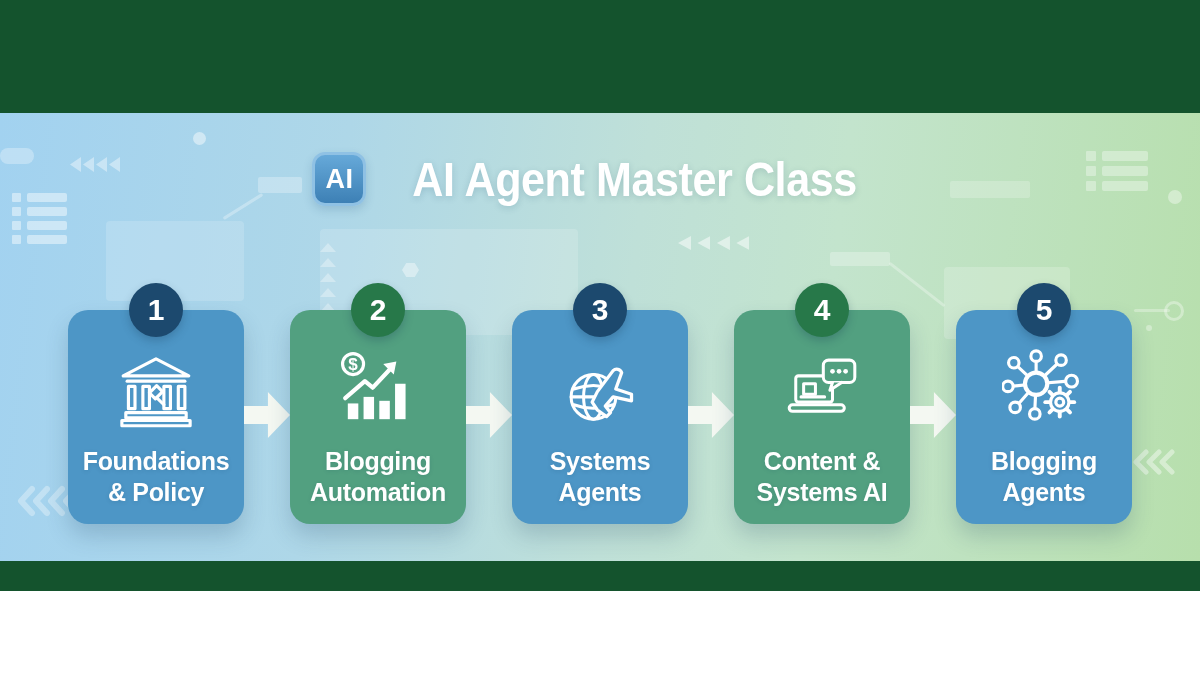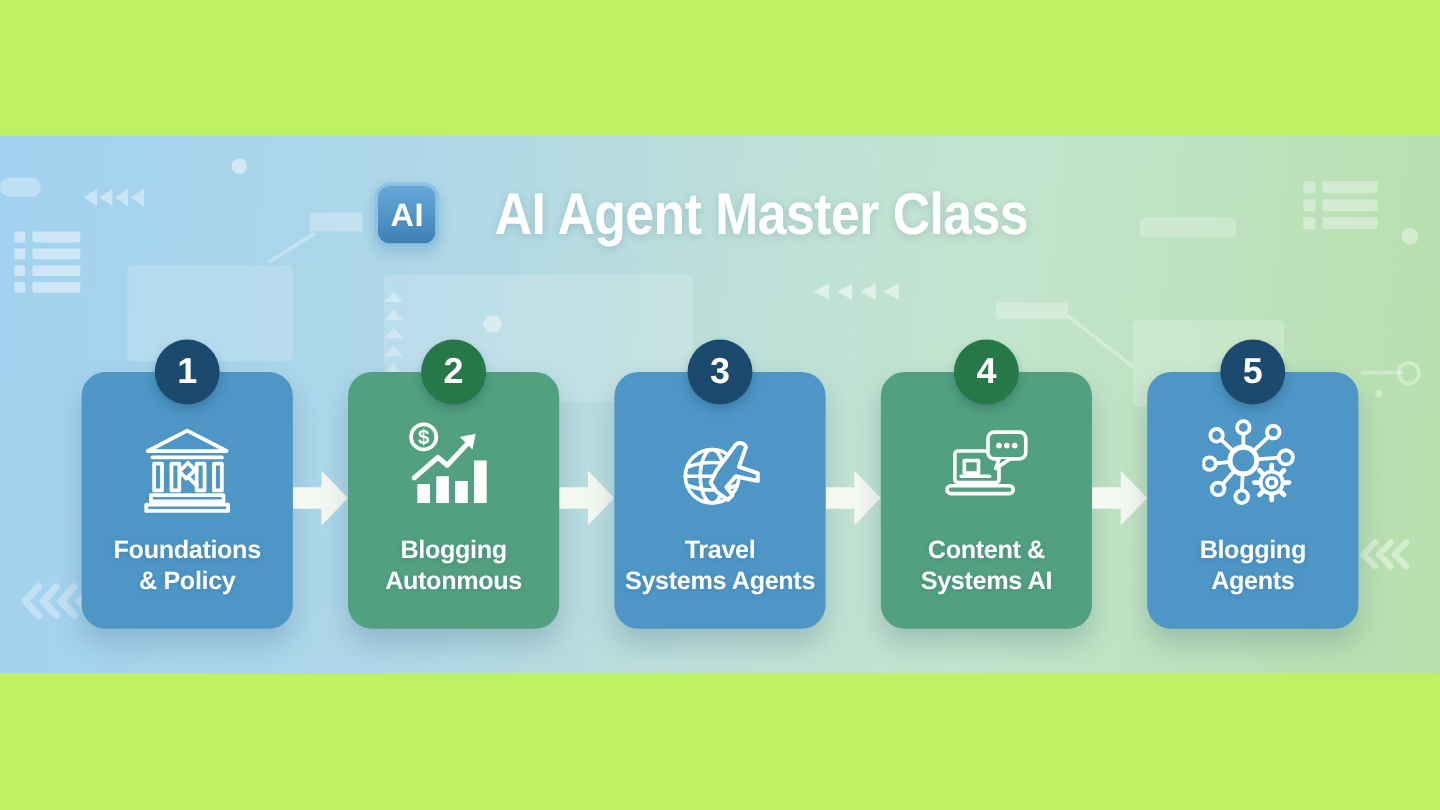--- a/index.html
+++ b/index.html
@@ -1,16 +1,16 @@
 <!DOCTYPE html>
 <html><head>
 <meta charset="utf-8">
 <style>
   html,body{margin:0;padding:0;background:#fff;}
-  .page{position:relative;width:1200px;height:675px;background:#bef264;overflow:hidden;
+  .page{position:relative;width:1200px;height:591px;background:#14532d;overflow:hidden;
         font-family:"Liberation Sans",sans-serif;}
   .banner{position:absolute;left:0;top:113px;width:1200px;height:448px;
           background:linear-gradient(97deg,#a2d2f0 0%,#aed7e8 28%,#bfe0d8 52%,#c3e4cd 68%,#b7dfac 100%);}
   
   .title-row{position:absolute;top:38px;left:0;width:100%;display:flex;justify-content:center;
              align-items:center;gap:16px;}
   .ai-badge{width:54px;height:54px;border-radius:13px;flex:0 0 auto;
             background:linear-gradient(180deg,#66a9d9 0%,#3d80b5 100%);
             border:3px solid #8fc1e4;box-sizing:border-box;
             display:flex;align-items:center;justify-content:center;
@@ -28,21 +28,21 @@
   .card-blue{background:#4d96c6;}
   .card-green{background:#52a080;}
   .num-badge{position:absolute;top:-27px;left:50%;transform:translateX(-50%);
              width:54px;height:54px;border-radius:50%;
              display:flex;align-items:center;justify-content:center;
              color:#fff;font-size:30px;font-weight:bold;
              box-shadow:0 4px 8px rgba(20,50,80,0.25);}
   .badge-navy{background:#1c496e;}
   .badge-green{background:#277849;}
   .card .icon-box{margin-top:36px;height:86px;display:flex;align-items:center;justify-content:center;}
-  .card .label{margin-top:14px;color:#ffffff;font-weight:bold;font-size:21px;
+  .card .label{margin-top:14px;color:#ffffff;font-weight:bold;font-size:25px;
                line-height:1.22;text-align:center;letter-spacing:-0.3px;
                text-shadow:0 1px 4px rgba(20,60,90,0.15);}
   .flow-arrow{width:46px;height:50px;margin-top:80px;flex:0 0 auto;background:#f4f8f2;
               clip-path:polygon(0 32%,52% 32%,52% 4%,100% 50%,52% 96%,52% 68%,0 68%);
               filter:drop-shadow(0 3px 3px rgba(40,80,110,0.18));}
   
   .dec{position:absolute;}
   .tri-left{display:inline-block;width:11px;height:15px;margin-right:2px;
             clip-path:polygon(100% 0,0 50%,100% 100%);background:rgba(255,255,255,0.4);}
   .tri-up{width:16px;height:9px;margin-bottom:6px;
@@ -191,42 +191,41 @@
             <rect x="9" y="43" width="8" height="12" fill="#ffffff" stroke="none"></rect>
             <rect x="21" y="38" width="8" height="17" fill="#ffffff" stroke="none"></rect>
             <rect x="33" y="41" width="8" height="14" fill="#ffffff" stroke="none"></rect>
             <rect x="45" y="28" width="8" height="27" fill="#ffffff" stroke="none"></rect>
             <path d="M7 39 L22 26 L28 31 L42 16" stroke-width="3.2"></path>
             <path d="M36 13 L46 11 L44 21 Z" fill="#ffffff" stroke="none"></path>
           </svg>
         </div>
         <div class="label">
           <div>Blogging</div>
-            <div>Autonmous</div>
+            <div>Automation</div>
         </div>
       </div>
 
       <div class="flow-arrow"></div>
 
       <div class="card card-blue">
         <div class="num-badge badge-navy">
             <span>3</span>
           </div>
         <div class="icon-box">
           <svg width="84" height="84" viewBox="0 0 64 64" fill="none" stroke="#ffffff" stroke-width="2.3" stroke-linecap="round" stroke-linejoin="round">
             <circle cx="27" cy="38" r="17"></circle>
             <ellipse cx="27" cy="38" rx="7.5" ry="17"></ellipse>
             <path d="M12 32 Q27 26.5 42 32"></path>
             <path d="M12 44 Q27 49.5 42 44"></path>
             <path d="M10 38 H44"></path>
             <path d="M30 34 L42 18 a4 4 0 0 1 6.5 1.5 L44 32 L56 36 L56 41 L42 38 L36 45 L40 50 L37 53 L30 48 L26 42 Z" fill="#4d96c6" stroke-width="2.5"></path>
           </svg>
         </div>
         <div class="label">
-          <div>Travel</div>
             <div>Systems Agents</div>
         </div>
       </div>
 
       <div class="flow-arrow"></div>
 
       <div class="card card-green">
         <div class="num-badge badge-green">
             <span>4</span>
           </div>

